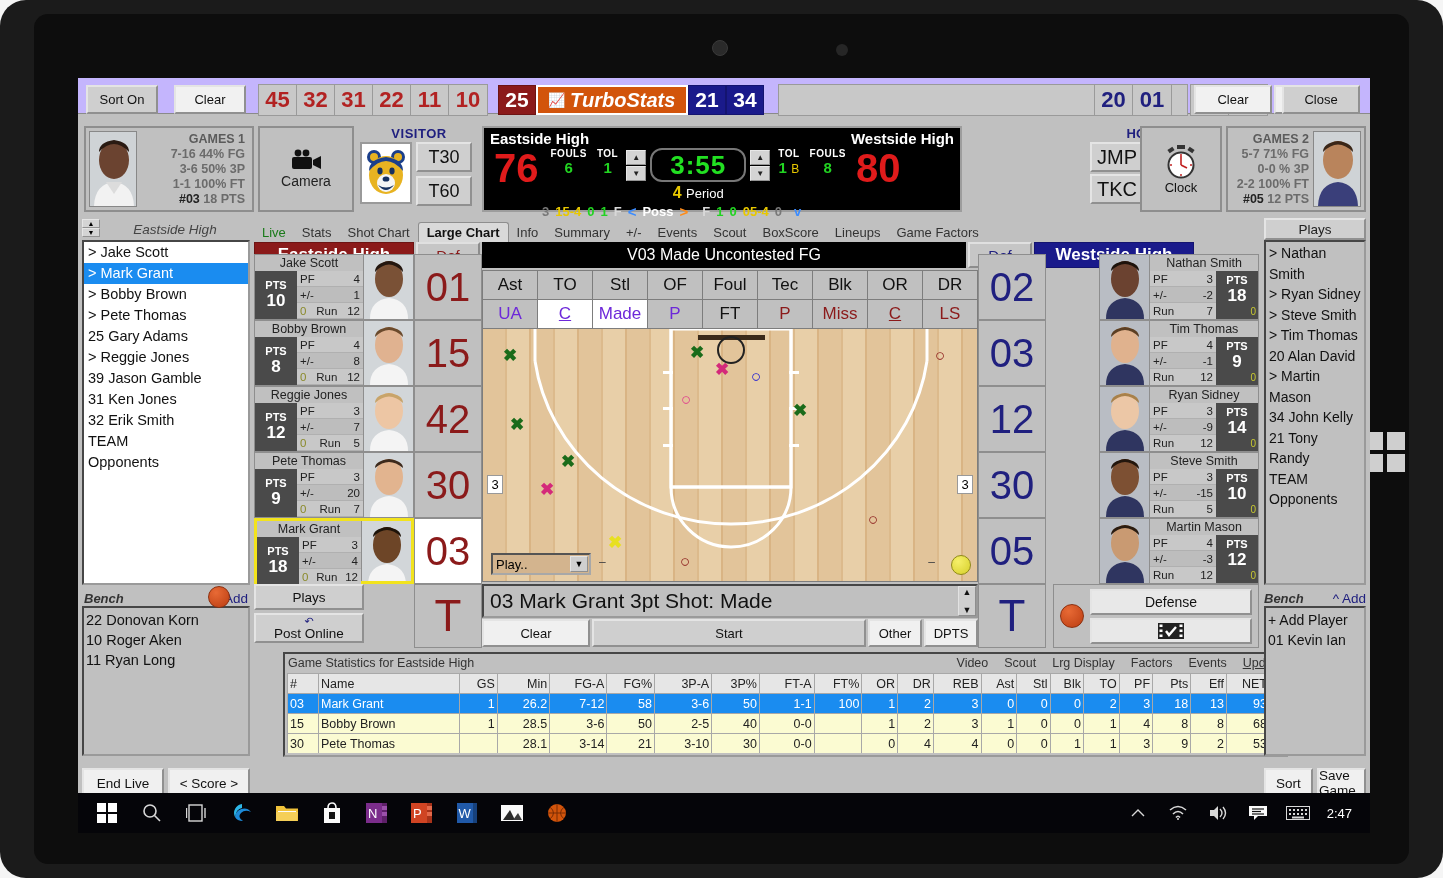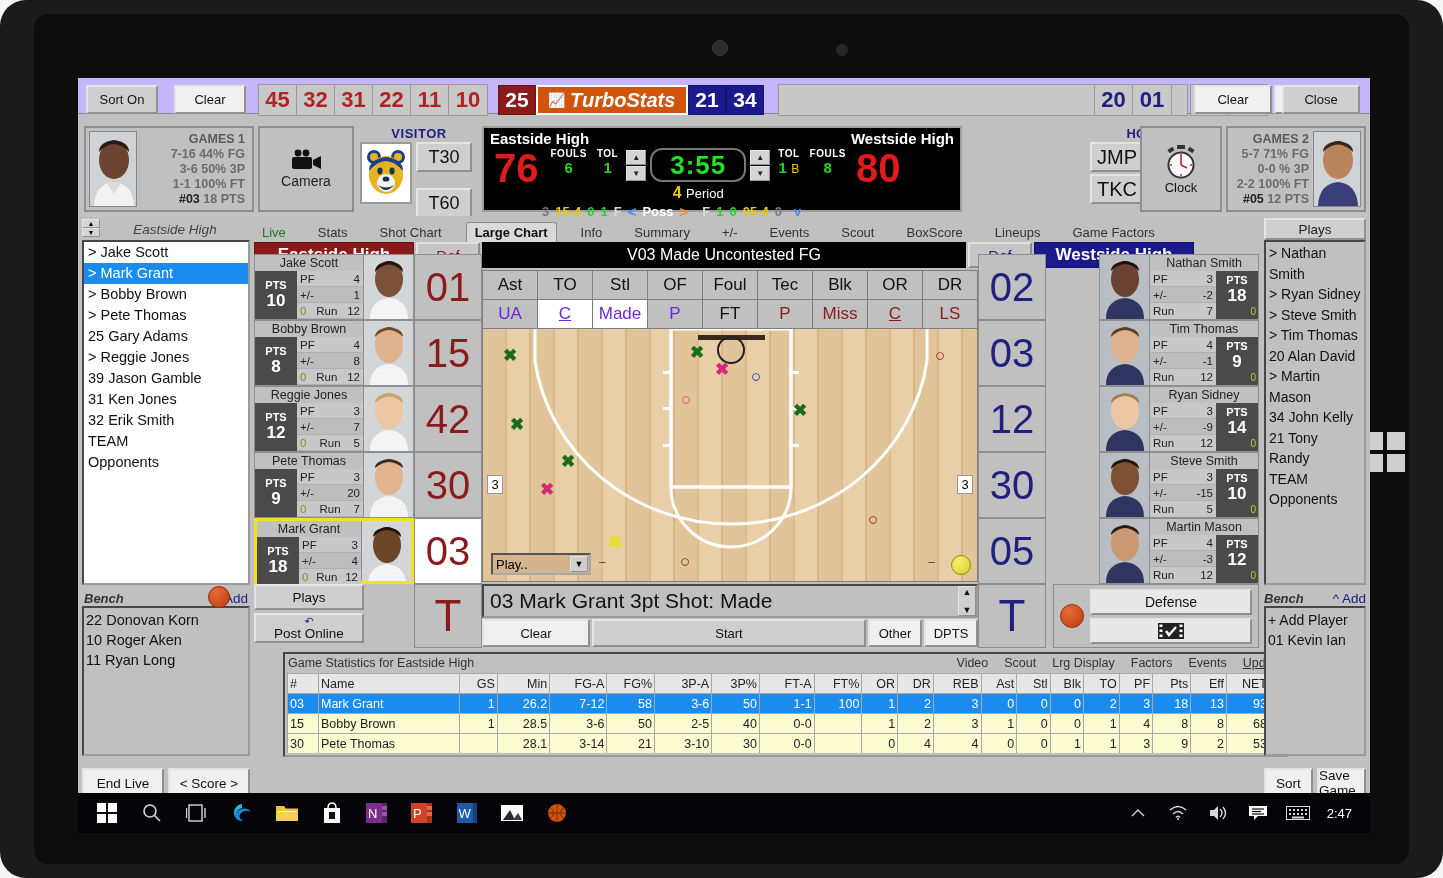--- a/index.html
+++ b/index.html
@@ -78,21 +78,21 @@
   .statlines .hdr{color:#5b5b5b;}
   #camera-p{left:180px;top:3px;width:96px;height:86px;display:flex;flex-direction:column;
     align-items:center;justify-content:center;}
   #camera-p .lbl{font-size:14px;color:#222;margin-top:2px;}
   #visitor-block{position:absolute;left:282px;top:3px;width:118px;height:86px;}
   #visitor-block .vtitle{font-size:13px;font-weight:bold;color:#20207f;text-align:center;
     letter-spacing:.5px;}
   #visitor-row{display:flex;gap:4px;margin-top:1px;}
   #visitor-logo{width:52px;height:62px;background:#fff;border:2px solid #9a9a9a;
     display:flex;align-items:center;justify-content:center;}
-  #tbtns{display:flex;flex-direction:column;gap:16px;}
+  #tbtns{display:flex;flex-direction:column;gap:4px;}
   #tbtns div{width:56px;height:30px;font-size:18px;}
   #board{left:404px;top:3px;width:480px;height:86px;background:#000;border:2px solid #9d9d9d;
     padding:2px 6px;}
   .bteam{font-size:15px;font-weight:bold;color:#fff;}
   #scoreL,#scoreR{font-size:40px;font-weight:bold;color:#e01b1b;line-height:40px;
     background:#000;padding:0 4px;}
   .lblsm{font-size:10px;color:#fff;font-weight:bold;letter-spacing:.5px;}
   .grn{color:#22d422;}
   .yel{color:#e8c800;}
   .orng{color:#ff8c1a;}
@@ -163,21 +163,21 @@
   #jerseyL{position:absolute;left:336px;top:38px;width:68px;}
   .jnum{height:66px;border:1px solid #8e8e8e;background:#c0c0c0;display:flex;
     align-items:center;justify-content:center;font-size:40px;color:#8b1a1a;font-weight:normal;}
   .jnum.white{background:#fff;}
   #jerseyR{position:absolute;left:900px;top:38px;width:68px;}
   .jnumb{height:66px;border:1px solid #8e8e8e;background:#c0c0c0;display:flex;
     align-items:center;justify-content:center;font-size:40px;color:#20207f;}
 
   
   #tabs{position:absolute;left:176px;top:2px;width:940px;height:24px;display:flex;
-    align-items:flex-end;gap:16px;}
+    align-items:flex-end;gap:0px;}
   .tab{padding:2px 8px;font-size:13px;color:#333;cursor:default;}
   .tab.green{color:#1a7a1a;}
   .tab.active{background:#d9d9d9;border:1px solid #8e8e8e;border-bottom:none;
     font-weight:bold;color:#111;border-radius:3px 3px 0 0;}
 
   
   #teambars{position:absolute;left:176px;top:26px;width:940px;height:26px;display:flex;gap:2px;}
   #tb-east{width:160px;background:#8b1a1a;color:#fff;font-size:17px;font-weight:bold;
     display:flex;align-items:center;justify-content:center;border:1px solid #6d1414;}
   .defbtn{width:64px;background:#c6c6c6;border:2px outset #e0e0e0;font-size:15px;

